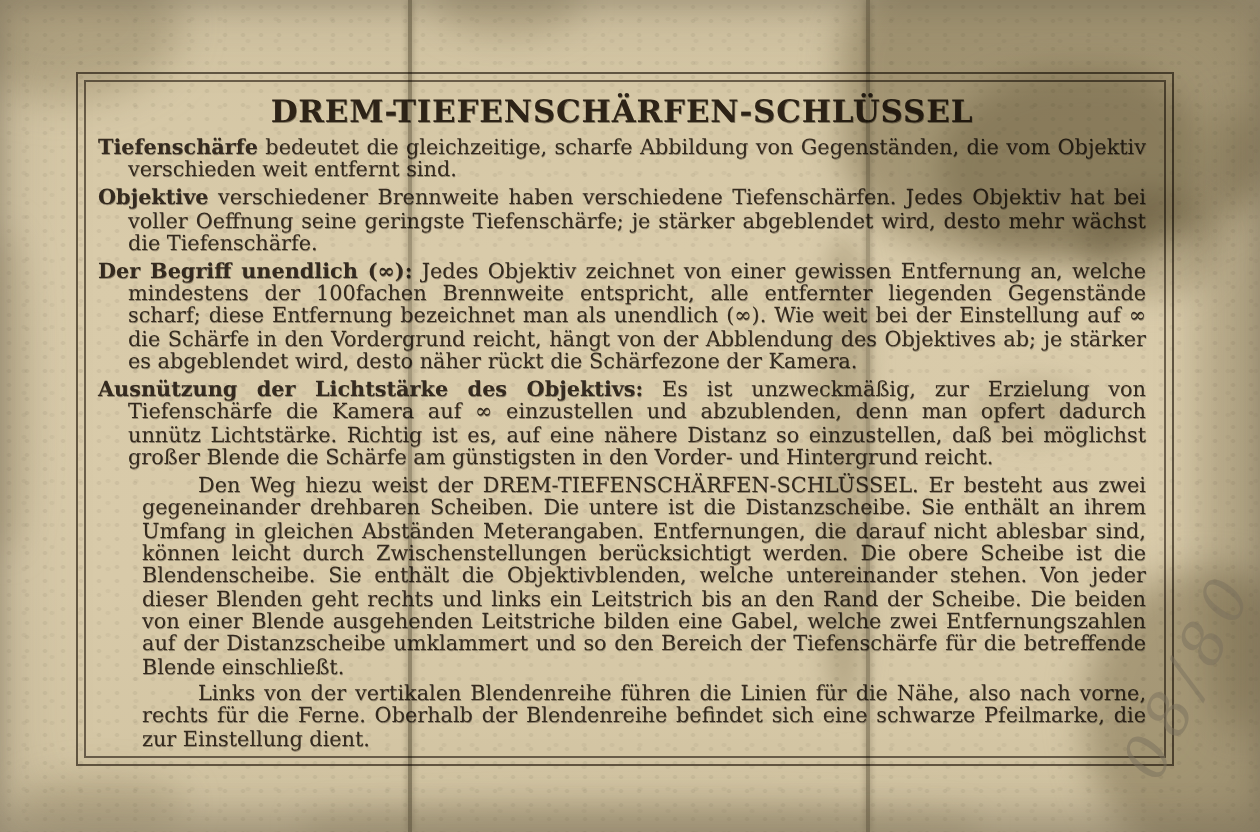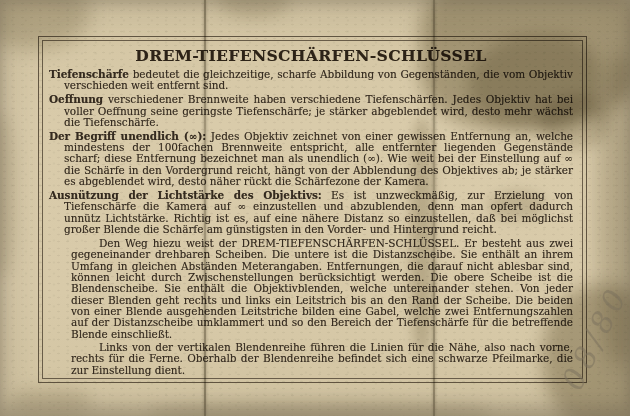--- a/index.html
+++ b/index.html
@@ -76,21 +76,21 @@
 
 <div class="paper">
 
   <div class="frame-outer">
     <div class="frame-inner">
 
       <div class="doc-title">DREM-TIEFENSCHÄRFEN-SCHLÜSSEL</div>
 
       <p class="para hang"><span class="lead">Tiefenschärfe</span><span> bedeutet die gleichzeitige, scharfe Abbildung von Gegenständen, die vom Objektiv verschieden weit entfernt sind.</span></p>
 
-      <p class="para hang"><span class="lead">Oeffnung</span><span> verschiedener Brennweite haben verschiedene Tiefenschärfen. Jedes Objektiv hat bei voller Oeffnung seine geringste Tiefenschärfe; je stärker abgeblendet wird, desto mehr wächst die Tiefenschärfe.</span></p>
+      <p class="para hang"><span class="lead">Objektive</span><span> verschiedener Brennweite haben verschiedene Tiefenschärfen. Jedes Objektiv hat bei voller Oeffnung seine geringste Tiefenschärfe; je stärker abgeblendet wird, desto mehr wächst die Tiefenschärfe.</span></p>
 
       <p class="para hang"><span class="lead">Der Begriff unendlich (∞):</span><span> Jedes Objektiv zeichnet von einer gewissen Entfernung an, welche mindestens der 100fachen Brennweite entspricht, alle entfernter liegenden Gegenstände scharf; diese Entfernung bezeichnet man als unendlich (∞). Wie weit bei der Einstellung auf ∞ die Schärfe in den Vordergrund reicht, hängt von der Abblendung des Objektives ab; je stärker es abgeblendet wird, desto näher rückt die Schärfezone der Kamera.</span></p>
 
       <p class="para hang"><span class="lead">Ausnützung der Lichtstärke des Objektivs:</span><span> Es ist unzweckmäßig, zur Erzielung von Tiefenschärfe die Kamera auf ∞ einzustellen und abzublenden, denn man opfert dadurch unnütz Lichtstärke. Richtig ist es, auf eine nähere Distanz so einzustellen, daß bei möglichst großer Blende die Schärfe am günstigsten in den Vorder- und Hintergrund reicht.</span></p>
 
       <p class="para block"><span>Den Weg hiezu weist der DREM-TIEFENSCHÄRFEN-SCHLÜSSEL. Er besteht aus zwei gegeneinander drehbaren Scheiben. Die untere ist die Distanzscheibe. Sie enthält an ihrem Umfang in gleichen Abständen Meterangaben. Entfernungen, die darauf nicht ablesbar sind, können leicht durch Zwischenstellungen berücksichtigt werden. Die obere Scheibe ist die Blendenscheibe. Sie enthält die Objektivblenden, welche untereinander stehen. Von jeder dieser Blenden geht rechts und links ein Leitstrich bis an den Rand der Scheibe. Die beiden von einer Blende ausgehenden Leitstriche bilden eine Gabel, welche zwei Entfernungszahlen auf der Distanzscheibe umklammert und so den Bereich der Tiefenschärfe für die betreffende Blende einschließt.</span></p>
 
       <p class="para block last"><span>Links von der vertikalen Blendenreihe führen die Linien für die Nähe, also nach vorne, rechts für die Ferne. Oberhalb der Blendenreihe befindet sich eine schwarze Pfeilmarke, die zur Einstellung dient.</span></p>
 
     </div>

